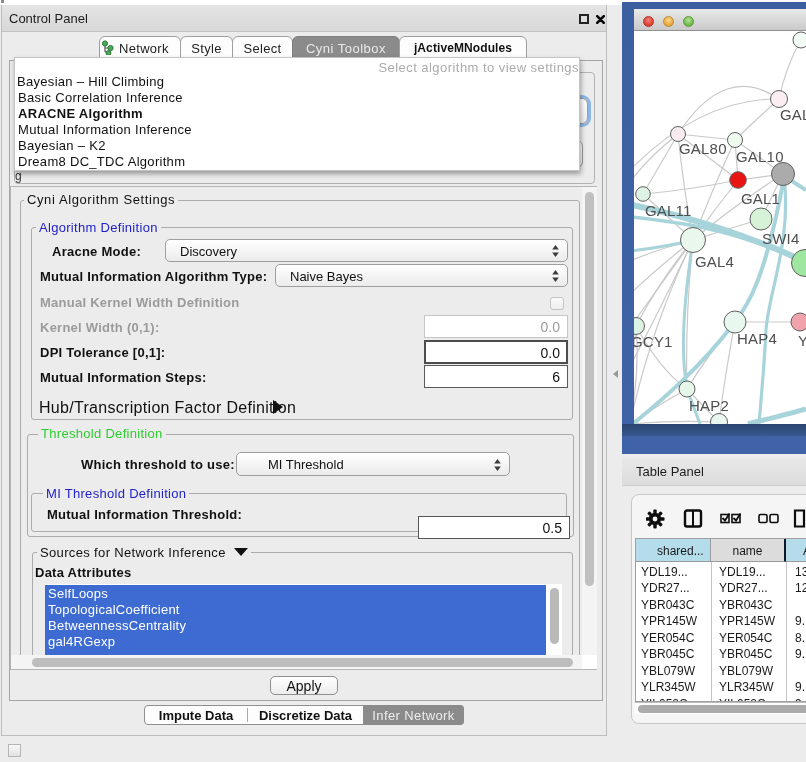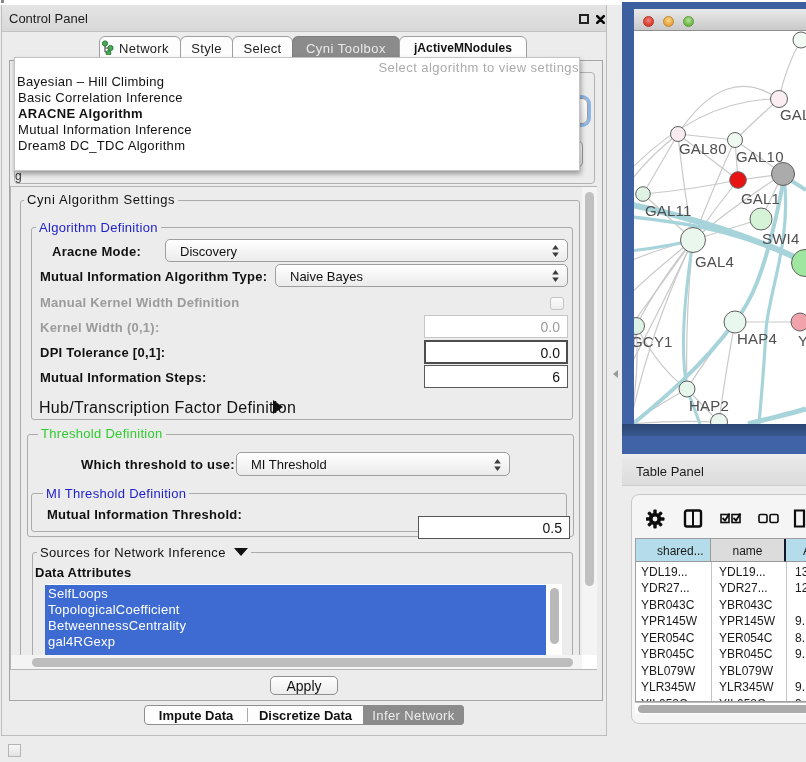--- a/index.html
+++ b/index.html
@@ -106,21 +106,21 @@
         <div style="margin:3px 7px 0 0;">6</div>
       </div>
 
   <div class="abs" style="left:39px;top:399px;font-size:16px;letter-spacing:.3px;color:#111;">Hub/Transcription Factor Definition</div>
   <div class="abs" style="left:273px;top:400px;width:0;height:0;border-left:10px solid #111;border-top:7px solid transparent;border-bottom:7px solid transparent;"></div>
 
   <div class="abs" style="left:27px;top:434px;width:547px;height:103px;border:1px solid #ababab;border-radius:3px;box-sizing:border-box;"></div>
   <div class="abs" style="left:38px;top:426px;background:#ececec;padding:0 3px;font-size:13px;color:#2ecc2e;letter-spacing:.3px;">Threshold Definition</div>
 
   <div class="lbl" style="left:81px;top:457px;">Which threshold to use:</div>
-  <div class="combo" style="left:236px;top:452px;width:274px;height:24px;">
+  <div class="combo" style="left:236px;top:452px;width:274px;height:24px;padding-left:17px;">
         <div style="margin:4px 0 0 14px;">MI Threshold</div>
     <svg class="udarr" style="right:8px;top:6px;" viewBox="0 0 7 12">
           <path d="M3.5 0 L6.8 4.4 L0.2 4.4 Z" fill="#3c3c3c"></path>
           <path d="M3.5 12 L6.8 7.6 L0.2 7.6 Z" fill="#3c3c3c"></path>
         </svg>
   </div>
 
   <div class="abs" style="left:31px;top:493px;width:536px;height:39px;border:1px solid #ababab;border-radius:3px;box-sizing:border-box;"></div>
   <div class="abs" style="left:43px;top:486px;background:#ececec;padding:0 3px;font-size:13px;color:#2222cc;letter-spacing:.3px;">MI Threshold Definition</div>
 
@@ -162,20 +162,21 @@
       <div style="margin-top:3px;">Infer Network</div>
     </div>
 </div>
 
 <div class="abs" style="left:14px;top:57px;width:564px;height:112px;background:#fff;border:1px solid #c4c4c4;box-shadow:1px 3px 5px rgba(0,0,0,.35);z-index:50;font-size:13px;letter-spacing:.3px;color:#111;">
   <div style="text-align:right;color:#ababab;margin-top:2px;height:14px;letter-spacing:.45px;padding-left:48px;">Select algorithm to view settings</div>
   <div style="margin-left:2px;height:16px;">Bayesian – Hill Climbing</div>
   <div style="margin-left:3px;height:16px;">Basic Correlation Inference</div>
   <div style="margin-left:3px;height:16px;font-weight:bold;">ARACNE Algorithm</div>
   <div style="margin-left:3px;height:16px;">Mutual Information Inference</div>
+  <div style="margin-left:3px;height:16px;">Bayesian – K2</div>
   <div style="margin-left:3px;height:16px;">Dream8 DC_TDC Algorithm</div>
 </div>
 
 <div class="abs" style="left:613px;top:370px;width:0;height:0;border-top:4px solid transparent;border-bottom:4px solid transparent;border-right:5px solid #9a9a9a;"></div>
 
 <div class="abs" style="left:622px;top:2px;width:184px;height:452px;background:linear-gradient(#3c5f9f,#3f63a6);"></div>
 <div class="abs" style="left:622px;top:424px;width:184px;height:12px;background:linear-gradient(#2a4571,#38588f);"></div>
 <div class="abs" style="left:634px;top:9px;width:172px;height:22px;background:linear-gradient(#e9e9e9,#c9c9c9);border-bottom:1px solid #909090;box-sizing:border-box;">
   <div class="abs" style="left:9px;top:7px;width:11px;height:11px;border-radius:50%;background:radial-gradient(circle at 50% 35%,#f08278,#dd3a2e 70%);border:1px solid #b43126;box-sizing:border-box;"></div>
   <div class="abs" style="left:29px;top:7px;width:11px;height:11px;border-radius:50%;background:radial-gradient(circle at 50% 35%,#f8d98a,#e9a33b 70%);border:1px solid #c08a2d;box-sizing:border-box;"></div>

